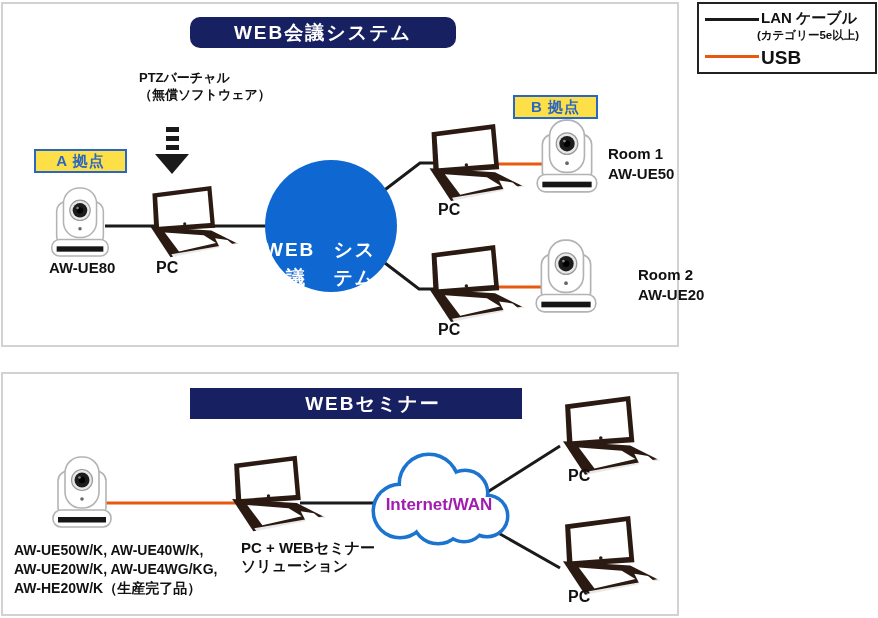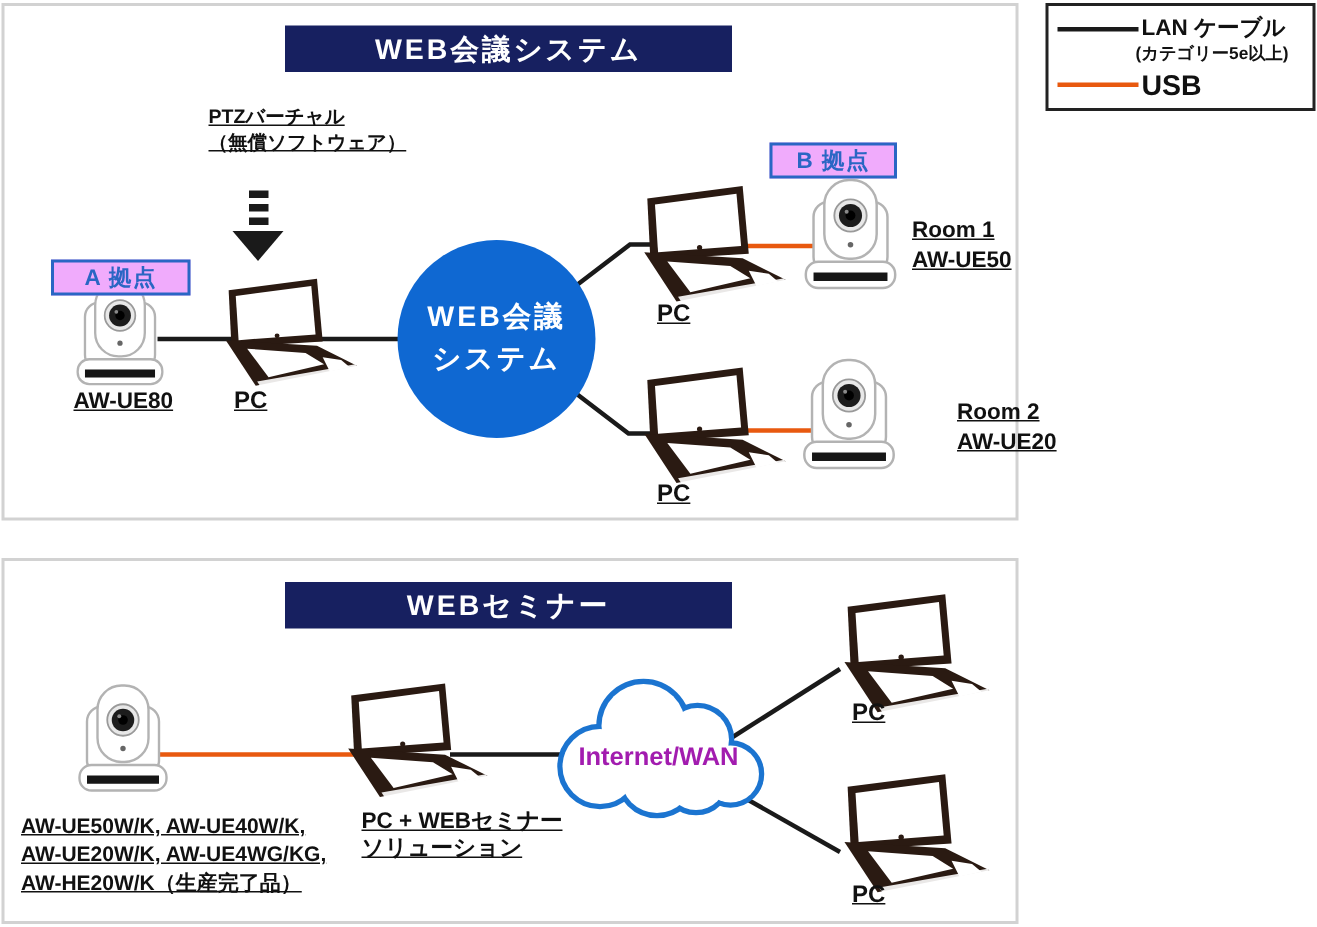--- a/index.html
+++ b/index.html
@@ -8,34 +8,34 @@
   .panel{position:absolute;border:2px solid #d2d2d2;background:#fff;box-sizing:border-box;}
   #panel-conference{left:1px;top:2px;width:678px;height:345px;}
   #panel-seminar{left:1px;top:372px;width:678px;height:244px;}
   .wires{position:absolute;left:0;top:0;z-index:1;}
   .lan{stroke:#1a1a1a;stroke-width:3;fill:none;}
   .usb{stroke:#e8590f;stroke-width:3;fill:none;}
   .dev{position:absolute;z-index:2;}
   .titlebar{position:absolute;z-index:3;background:#172060;color:#fff;
             display:flex;align-items:center;justify-content:center;
             font-size:19px;font-weight:bold;letter-spacing:2px;}
-  #title-conference{left:190px;top:17px;width:298px;height:31px;}
-  #title-seminar{left:190px;top:388px;width:298px;height:31px;}
-  .sitebox{position:absolute;z-index:3;border:2px solid #2a66c4;background:#f0abfc;color:#2a66c4;
+  #title-conference{left:190px;top:17px;width:266px;height:31px;border-radius:10px;}
+  #title-seminar{left:190px;top:388px;width:298px;height:31px;padding-left:34px;}
+  .sitebox{position:absolute;z-index:3;border:2px solid #2a66c4;background:#fde047;color:#2a66c4;
            display:flex;align-items:center;justify-content:center;font-size:15px;font-weight:bold;
            box-sizing:border-box;letter-spacing:1px;}
-  #site-a{left:34px;top:149px;width:93px;height:24px;margin-top:24px;}
+  #site-a{left:34px;top:149px;width:93px;height:24px;}
   #site-b{left:513px;top:95px;width:85px;height:24px;}
-  .lbl{position:absolute;z-index:3;font-weight:bold;color:#111;white-space:nowrap;text-decoration:underline;}
+  .lbl{position:absolute;z-index:3;font-weight:bold;color:#111;white-space:nowrap;}
   .lbl-15{font-size:15px;line-height:20px;}
   .lbl-16{font-size:16px;line-height:18px;text-align:center;}
   .lbl-14{font-size:14px;line-height:19px;}
   .lbl-13{font-size:13px;line-height:16.5px;}
   #hub{position:absolute;z-index:2;left:265px;top:160px;width:132px;height:132px;border-radius:50%;
-       background:#0f68d2;color:#fff;display:flex;flex-direction:column;align-items:center;
+       background:#0f68d2;color:#fff;display:flex;flex-direction:row;align-items:flex-end;
        justify-content:center;font-size:19px;font-weight:bold;letter-spacing:2px;line-height:28px;}
   #cloud-label{position:absolute;z-index:3;left:372px;top:495px;width:134px;text-align:center;
        color:#a21caf;font-size:17px;font-weight:bold;}
   
   #install-arrow{position:absolute;z-index:3;left:155px;top:127px;width:34px;}
   #install-arrow .dash{width:13px;height:5px;background:#1a1a1a;margin:0 auto 4px auto;}
   #install-arrow .head{width:0;height:0;margin:0 auto;
        border-left:17px solid transparent;border-right:17px solid transparent;
        border-top:20px solid #1a1a1a;}
   

